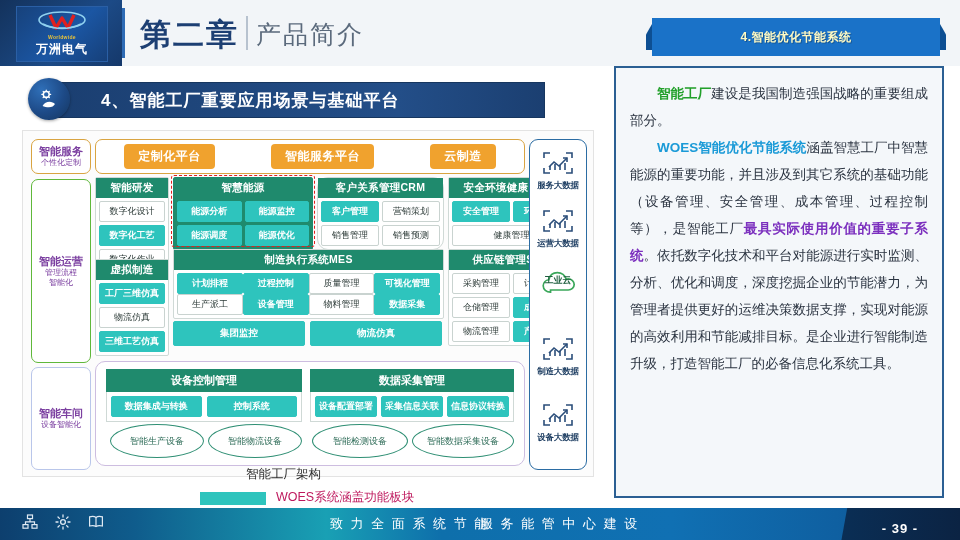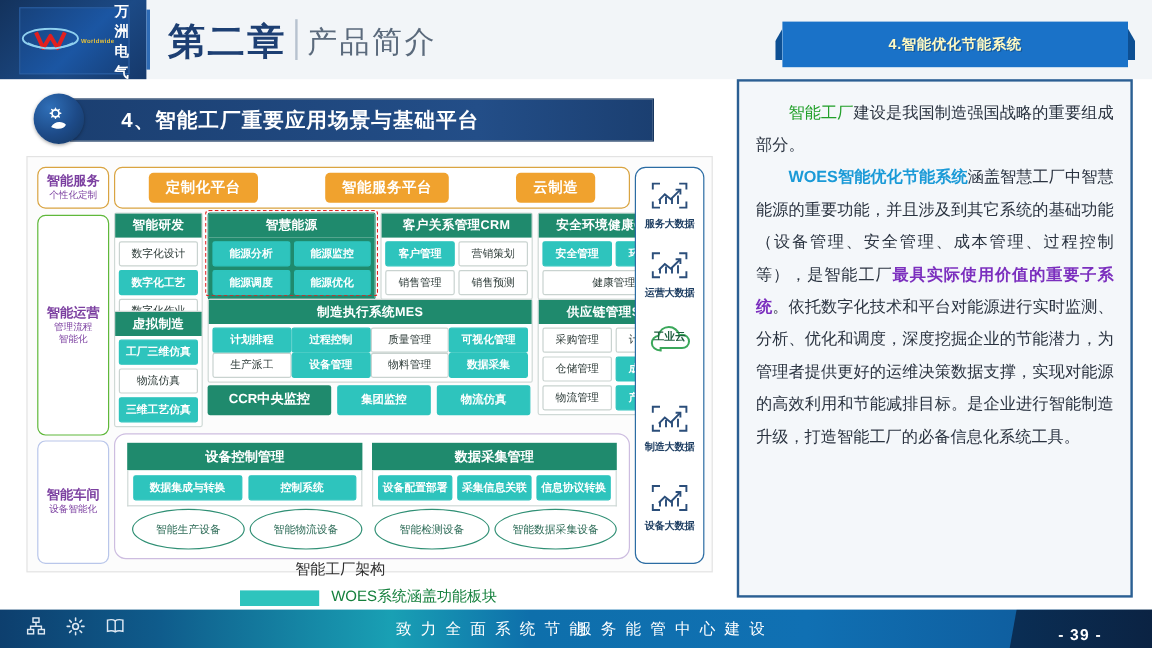--- a/index.html
+++ b/index.html
@@ -8,21 +8,21 @@
     background:#ffffff;
     font-family:"Liberation Sans","DejaVu Sans",sans-serif;
     -webkit-font-smoothing:antialiased;
   }
   .slide{position:relative;width:960px;height:540px;background:#ffffff;}
   .hdr-white{position:absolute;left:120px;top:0;width:840px;height:66px;background:#f2f5f8;}
   .hdr-darkleft{position:absolute;left:0;top:0;width:122px;height:66px;
     background:linear-gradient(135deg,#13325c 0%,#1c4a86 60%,#15386a 100%);}
   .logo-box{position:absolute;left:16px;top:6px;width:90px;height:54px;
     background:linear-gradient(135deg,#17427c 0%,#1b56a3 55%,#16407a 100%);
-    border:1px solid #2a5fa5;display:flex;flex-direction:row;align-items:center;justify-content:center;}
+    border:1px solid #2a5fa5;display:flex;flex-direction:column;align-items:center;justify-content:center;}
   .logo-mark{width:52px;height:22px;position:relative;}
   .logo-sub{font-size:5px;color:#e8c23a;letter-spacing:.3px;margin-top:1px;font-weight:bold;}
   .logo-cn{font-size:12px;color:#ffffff;font-weight:bold;letter-spacing:1px;margin-top:1px;}
   .hdr-sep{position:absolute;left:122px;top:8px;width:3px;height:50px;background:#2e6bb5;}
   .hdr-ch{position:absolute;left:140px;top:14px;font-size:31px;font-weight:bold;color:#1d3f73;letter-spacing:2px;}
   .hdr-vline{position:absolute;left:246px;top:16px;width:2px;height:34px;background:#b7c2cf;}
   .hdr-sm{position:absolute;left:256px;top:18px;font-size:25px;color:#5b6a7c;letter-spacing:2px;}
 
   
   .sec-circle{position:absolute;left:28px;top:78px;width:42px;height:42px;border-radius:50%;
@@ -76,37 +76,37 @@
   .rrail{position:absolute;left:502px;top:4px;width:56px;height:329px;
     border:1.4px solid #2b6ca3;border-radius:9px;background:#ffffff;}
   .rr-item{position:absolute;left:0;width:56px;text-align:center;}
   .rr-lbl{font-size:8.5px;color:#1f3f63;font-weight:bold;letter-spacing:-.2px;}
   .cloud{position:absolute;left:6px;width:44px;height:26px;display:flex;align-items:center;justify-content:center;
     font-size:9px;color:#1f5f3f;font-weight:bold;}
 
   
   .cap{position:absolute;left:246px;top:466px;font-size:12.5px;color:#2b2b2b;}
   .lg-sw{position:absolute;left:200px;top:492px;width:66px;height:13px;background:#2ec4bd;}
-  .lg-tx{position:absolute;left:276px;top:489px;font-size:12.5px;color:#15803d;}
+  .lg-tx{position:absolute;left:276px;top:489px;font-size:12.5px;color:#be185d;}
 
   
   .rpanel-title{position:absolute;left:652px;top:18px;width:288px;height:38px;background:#1a72c8;
     display:flex;align-items:center;justify-content:center;}
   .rpanel-title span{color:#fef9c3;font-size:12px;font-weight:bold;letter-spacing:.5px;
     text-shadow:1px 1px 0 rgba(0,0,0,.25);}
   .rp-nl{position:absolute;left:646px;top:24px;width:6px;height:26px;background:#0d4f93;
     clip-path:polygon(0 40%,100% 0,100% 100%,0 100%);}
   .rp-nr{position:absolute;left:940px;top:24px;width:6px;height:26px;background:#0d4f93;
     clip-path:polygon(0 0,100% 40%,100% 100%,0 100%);}
 
   .rbox{position:absolute;left:614px;top:66px;width:326px;height:428px;
     background:#f4f7fa;border:2px solid #2b5f93;}
   .rtext{padding:12px 14px 0 14px;font-size:13.5px;line-height:27px;color:#2a3340;text-align:justify;}
   .rtext p{margin:0;text-indent:2em;}
-  .g{color:#22a02a;font-weight:normal;}
+  .g{color:#22a02a;font-weight:bold;}
   .b{color:#1a9ad7;font-weight:bold;}
   .v{color:#7b2fbe;font-weight:bold;}
 
   
   .foot{position:absolute;left:0;top:508px;width:960px;height:32px;
     background:linear-gradient(90deg,#0d3f6e 0%,#0f5c8c 14%,#19a0b4 34%,#0e6fab 46%,#1070b3 70%,#0f5fa0 88%,#0a2d52 100%);}
   .foot-ic{position:absolute;top:514px;color:#dfe9f3;font-size:15px;}
   .foot-txt{position:absolute;left:330px;top:515px;font-size:13px;color:#ffffff;letter-spacing:2px;}
   .foot-txt2{position:absolute;left:480px;top:515px;font-size:13px;color:#ffffff;letter-spacing:2px;}
   .foot-pg{position:absolute;right:0;top:508px;width:120px;height:40px;
@@ -189,21 +189,21 @@
       <div class="mod" style="left:68px;top:42px;width:72px;">
         <div class="mod-h">智能研发</div>
         <div class="mod-b" style="flex-direction:column;">
           <div class="tile w full">数字化设计</div>
           <div class="tile t full">数字化工艺</div>
           <div class="tile w full">数字化作业</div>
         </div>
       </div>
       <div class="redbox" style="left:144px;top:40px;width:142px;height:70px;"></div>
 
-      <div class="mod" style="left:290px;top:42px;width:125px;">
+      <div class="mod" style="left:290px;top:42px;width:125px;border-radius:11px;">
         <div class="mod-h">客户关系管理CRM</div>
         <div class="mod-b">
           <div class="tile t">客户管理</div>
           <div class="tile w">营销策划</div>
           <div class="tile w">销售管理</div>
           <div class="tile w">销售预测</div>
         </div>
       </div>
 
       <div class="mod" style="left:421px;top:42px;width:125px;">
@@ -244,21 +244,20 @@
           <div class="tile w">采购管理</div>
           <div class="tile w">计划协同</div>
           <div class="tile w">仓储管理</div>
           <div class="tile t">成本管理</div>
           <div class="tile w">物流管理</div>
           <div class="tile t">产品数据</div>
         </div>
       </div>
 
       <div style="position:absolute;left:146px;top:186px;width:269px;display:flex;gap:5px;">
-        <div class="green-head" style="flex:1 1 38%;border-radius:2px;">CCR中央监控</div>
         <div class="tile t" style="flex:1 1 28%;padding:5px 0;font-size:9.5px;">集团监控</div>
         <div class="tile t" style="flex:1 1 28%;padding:5px 0;font-size:9.5px;">物流仿真</div>
       </div>
 
       <div class="botzone" style="left:68px;top:226px;width:428px;height:103px;">
 
         <div style="position:absolute;left:10px;top:7px;width:196px;">
           <div class="green-head">设备控制管理</div>
           <div style="display:flex;gap:5px;padding:4px 4px;border:1px solid #cfd9d6;border-top:none;background:#fff;">
             <div class="tile t" style="flex:1;">数据集成与转换</div>

